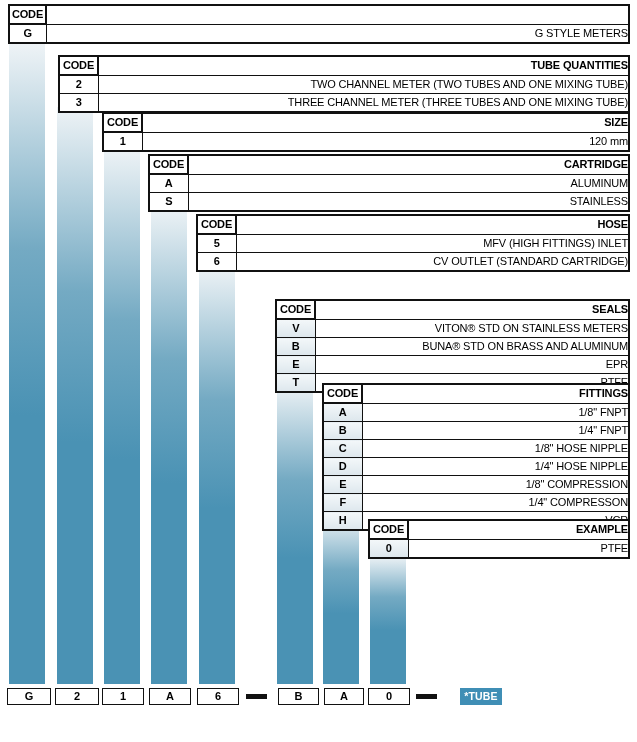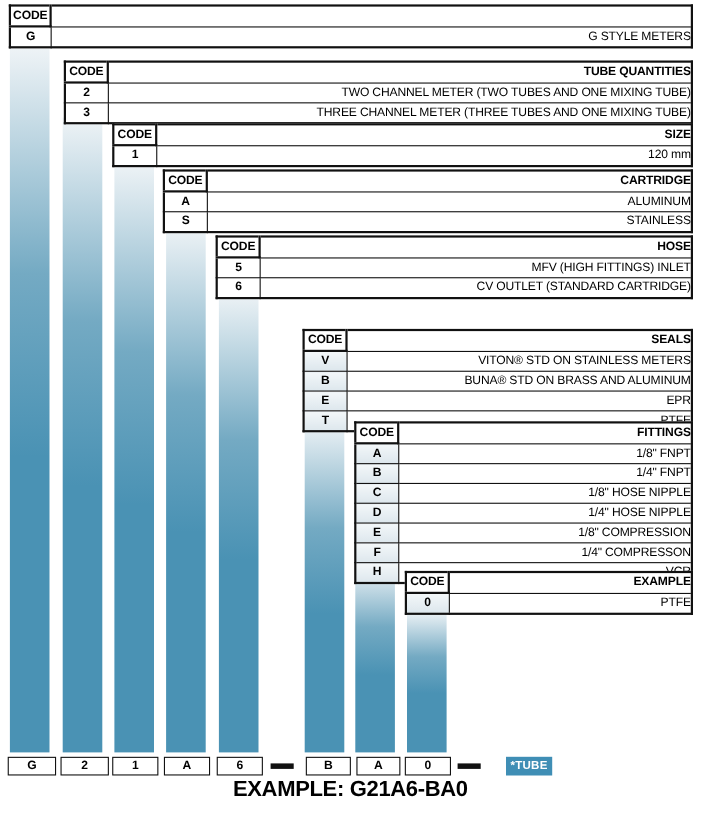--- a/index.html
+++ b/index.html
@@ -215,15 +215,14 @@
   <div class="result-box" style="left:102px;width:40px">1</div>
   <div class="result-box" style="left:149px;width:40px">A</div>
   <div class="result-box" style="left:197px;width:40px">6</div>
   <div class="dash-sep" style="left:246px"></div>
   <div class="result-box" style="left:278px;width:39px">B</div>
   <div class="result-box" style="left:324px;width:38px">A</div>
   <div class="result-box" style="left:368px;width:40px">0</div>
   <div class="dash-sep" style="left:416px"></div>
   <div class="tube-badge">*TUBE</div>
 
-  <div class="example-line">EXAMPLE: G21A6-BA0</div>
 
 </div>
 
 </body></html>

